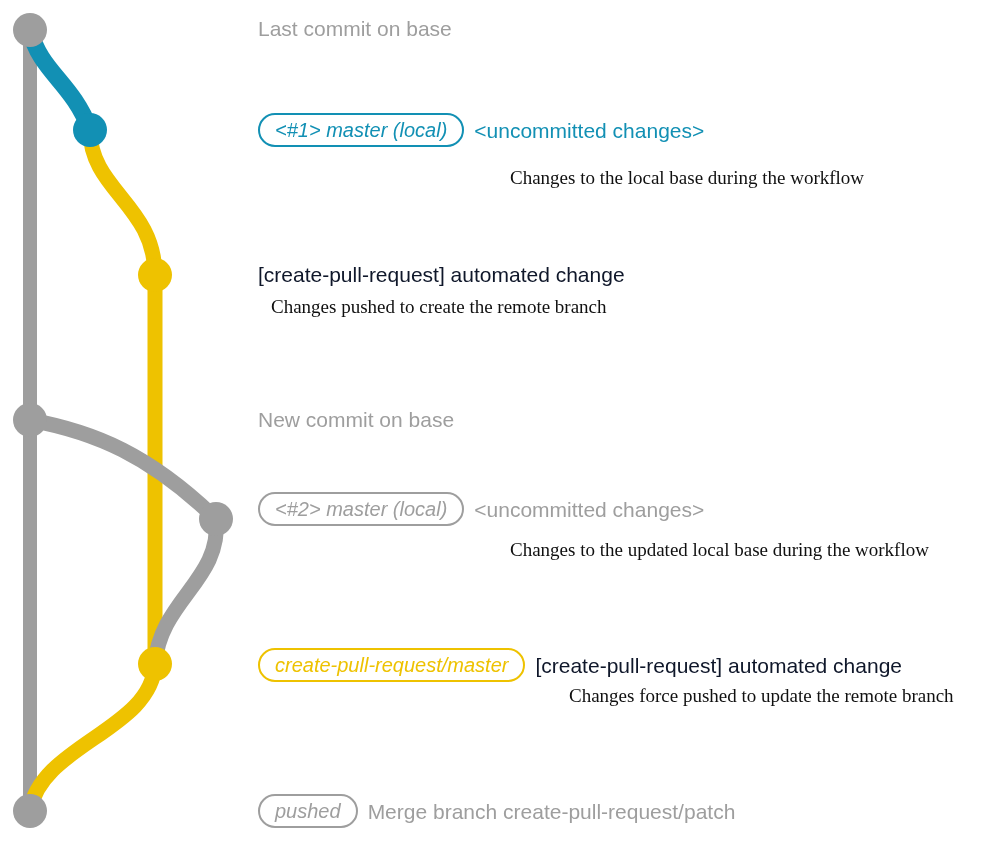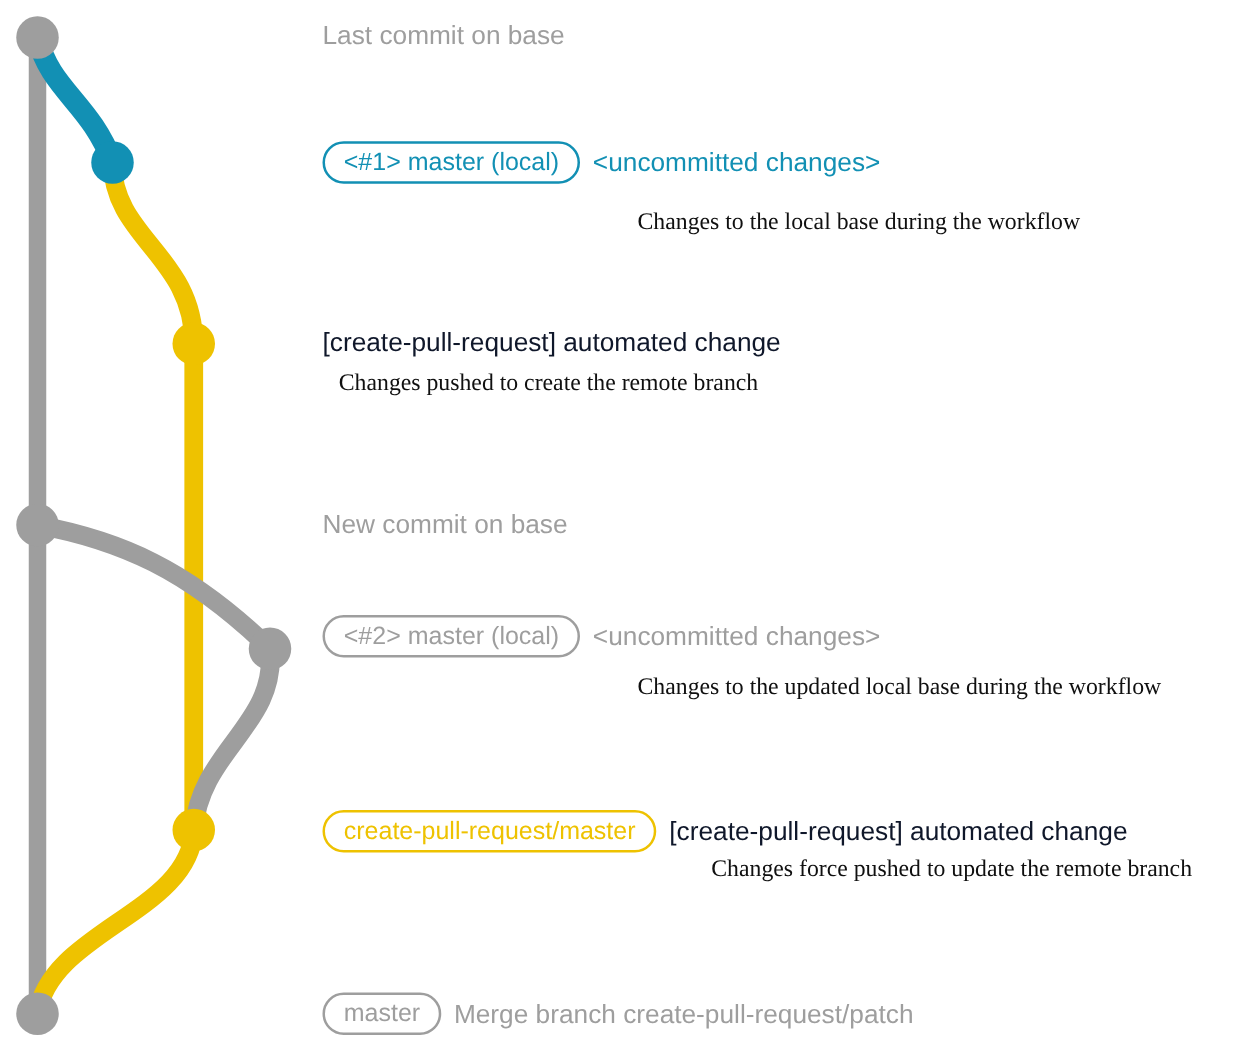--- a/index.html
+++ b/index.html
@@ -37,20 +37,21 @@
     box-sizing: border-box;
     height: 34px;
     padding: 0 15px;
     border-radius: 18px;
     border-width: 2px;
     border-style: solid;
     font-size: 20px;
     line-height: 1;
     white-space: nowrap;
     background: #ffffff;
+    font-style: italic;
   }
   .badge.teal  { border-color: #1290b4; color: #1290b4; }
   .badge.grey  { border-color: #9e9e9e; color: #9e9e9e; }
   .badge.yellow{ border-color: #eec200; color: #eec200; }
   .commit-msg {
     font-size: 21px;
     line-height: 1;
     white-space: nowrap;
   }
   .commit-msg.teal   { color: #1290b4; }
@@ -124,18 +125,18 @@
   <div class="desc" style="left:510px; top:540px;">Changes to the updated local base during the workflow</div>
 
   <div class="row" style="left:258px; top:648px; height:34px;">
     <span class="badge yellow">create-pull-request/master</span>
     <span class="badge-gap"></span>
     <span class="commit-msg yellow">[create-pull-request] automated change</span>
   </div>
   <div class="desc" style="left:569px; top:686px;">Changes force pushed to update the remote branch</div>
 
   <div class="row" style="left:258px; top:794px; height:34px;">
-    <span class="badge grey">master</span>
+    <span class="badge grey">pushed</span>
     <span class="badge-gap"></span>
     <span class="commit-msg grey">Merge branch create-pull-request/patch</span>
   </div>
 
 </div>
 
 </body></html>

